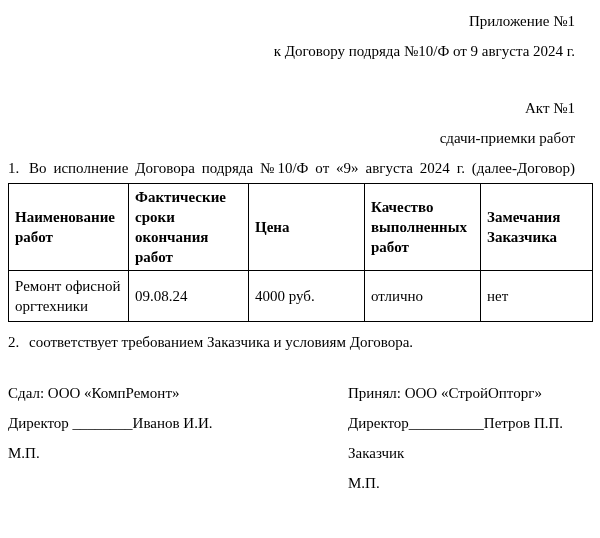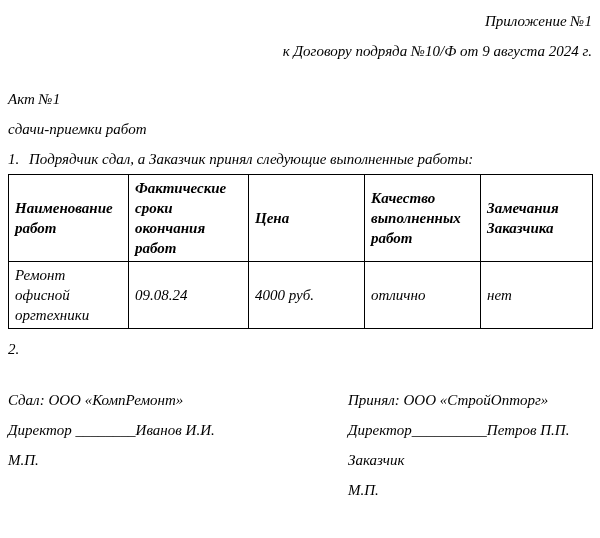--- a/index.html
+++ b/index.html
@@ -12,31 +12,30 @@
     height: 538px;
     overflow: hidden;
     font-family: "Liberation Serif", "DejaVu Serif", serif;
     font-size: 15px;
     color: #000000;
   }
   .page {
     box-sizing: border-box;
     width: 600px;
     height: 538px;
-    padding: 6px 8px 0 8px;
+    padding: 6px 25px 0 8px;
     background: #ffffff;
-    font-style: italic;
   }
   .line { line-height: 30px; }
 
   .doc-header { text-align: right; }
 
   .title-block {
-    text-align: left;
-    margin-top: 18px;
+    text-align: right;
+    margin-top: 27px;
   }
 
   .clause {
     display: flex;
     align-items: flex-start;
   }
   .clause .num {
     flex: 0 0 21px;
     line-height: 30px;
   }
@@ -95,21 +94,21 @@
   </div>
 
   <div class="title-block">
     <div class="line">Акт №1</div>
     <div class="line">сдачи-приемки работ</div>
   </div>
 
   <div class="clause">
     <div class="num">1.</div>
     <div class="clause-lines">
-      <div class="nline">Подрядчик сдал, а Заказчик принял следующие выполненные работы:</div>
+      <div class="jline">Во исполнение Договора подряда №10/Ф от «9» августа 2024 г. (далее-Договор)</div>
     </div>
   </div>
 
   <table class="works">
     <colgroup>
       <col class="c1">
         <col class="c2">
         <col class="c3">
         <col class="c4">
         <col class="c5">
@@ -128,20 +127,21 @@
         <td>4000 руб.</td>
         <td>отлично</td>
         <td>нет</td>
       </tr>
     </tbody>
   </table>
 
   <div class="clause clause2">
     <div class="num">2.</div>
     <div class="clause-lines">
+      <div class="nline">соответствует требованием Заказчика и условиям Договора.</div>
     </div>
   </div>
 
   <div class="signatures">
     <div class="sig-col-left">
       <div class="line">Сдал: ООО «КомпРемонт»</div>
       <div class="line">Директор ________Иванов И.И.</div>
       <div class="line">М.П.</div>
     </div>
     <div class="sig-col-right">

